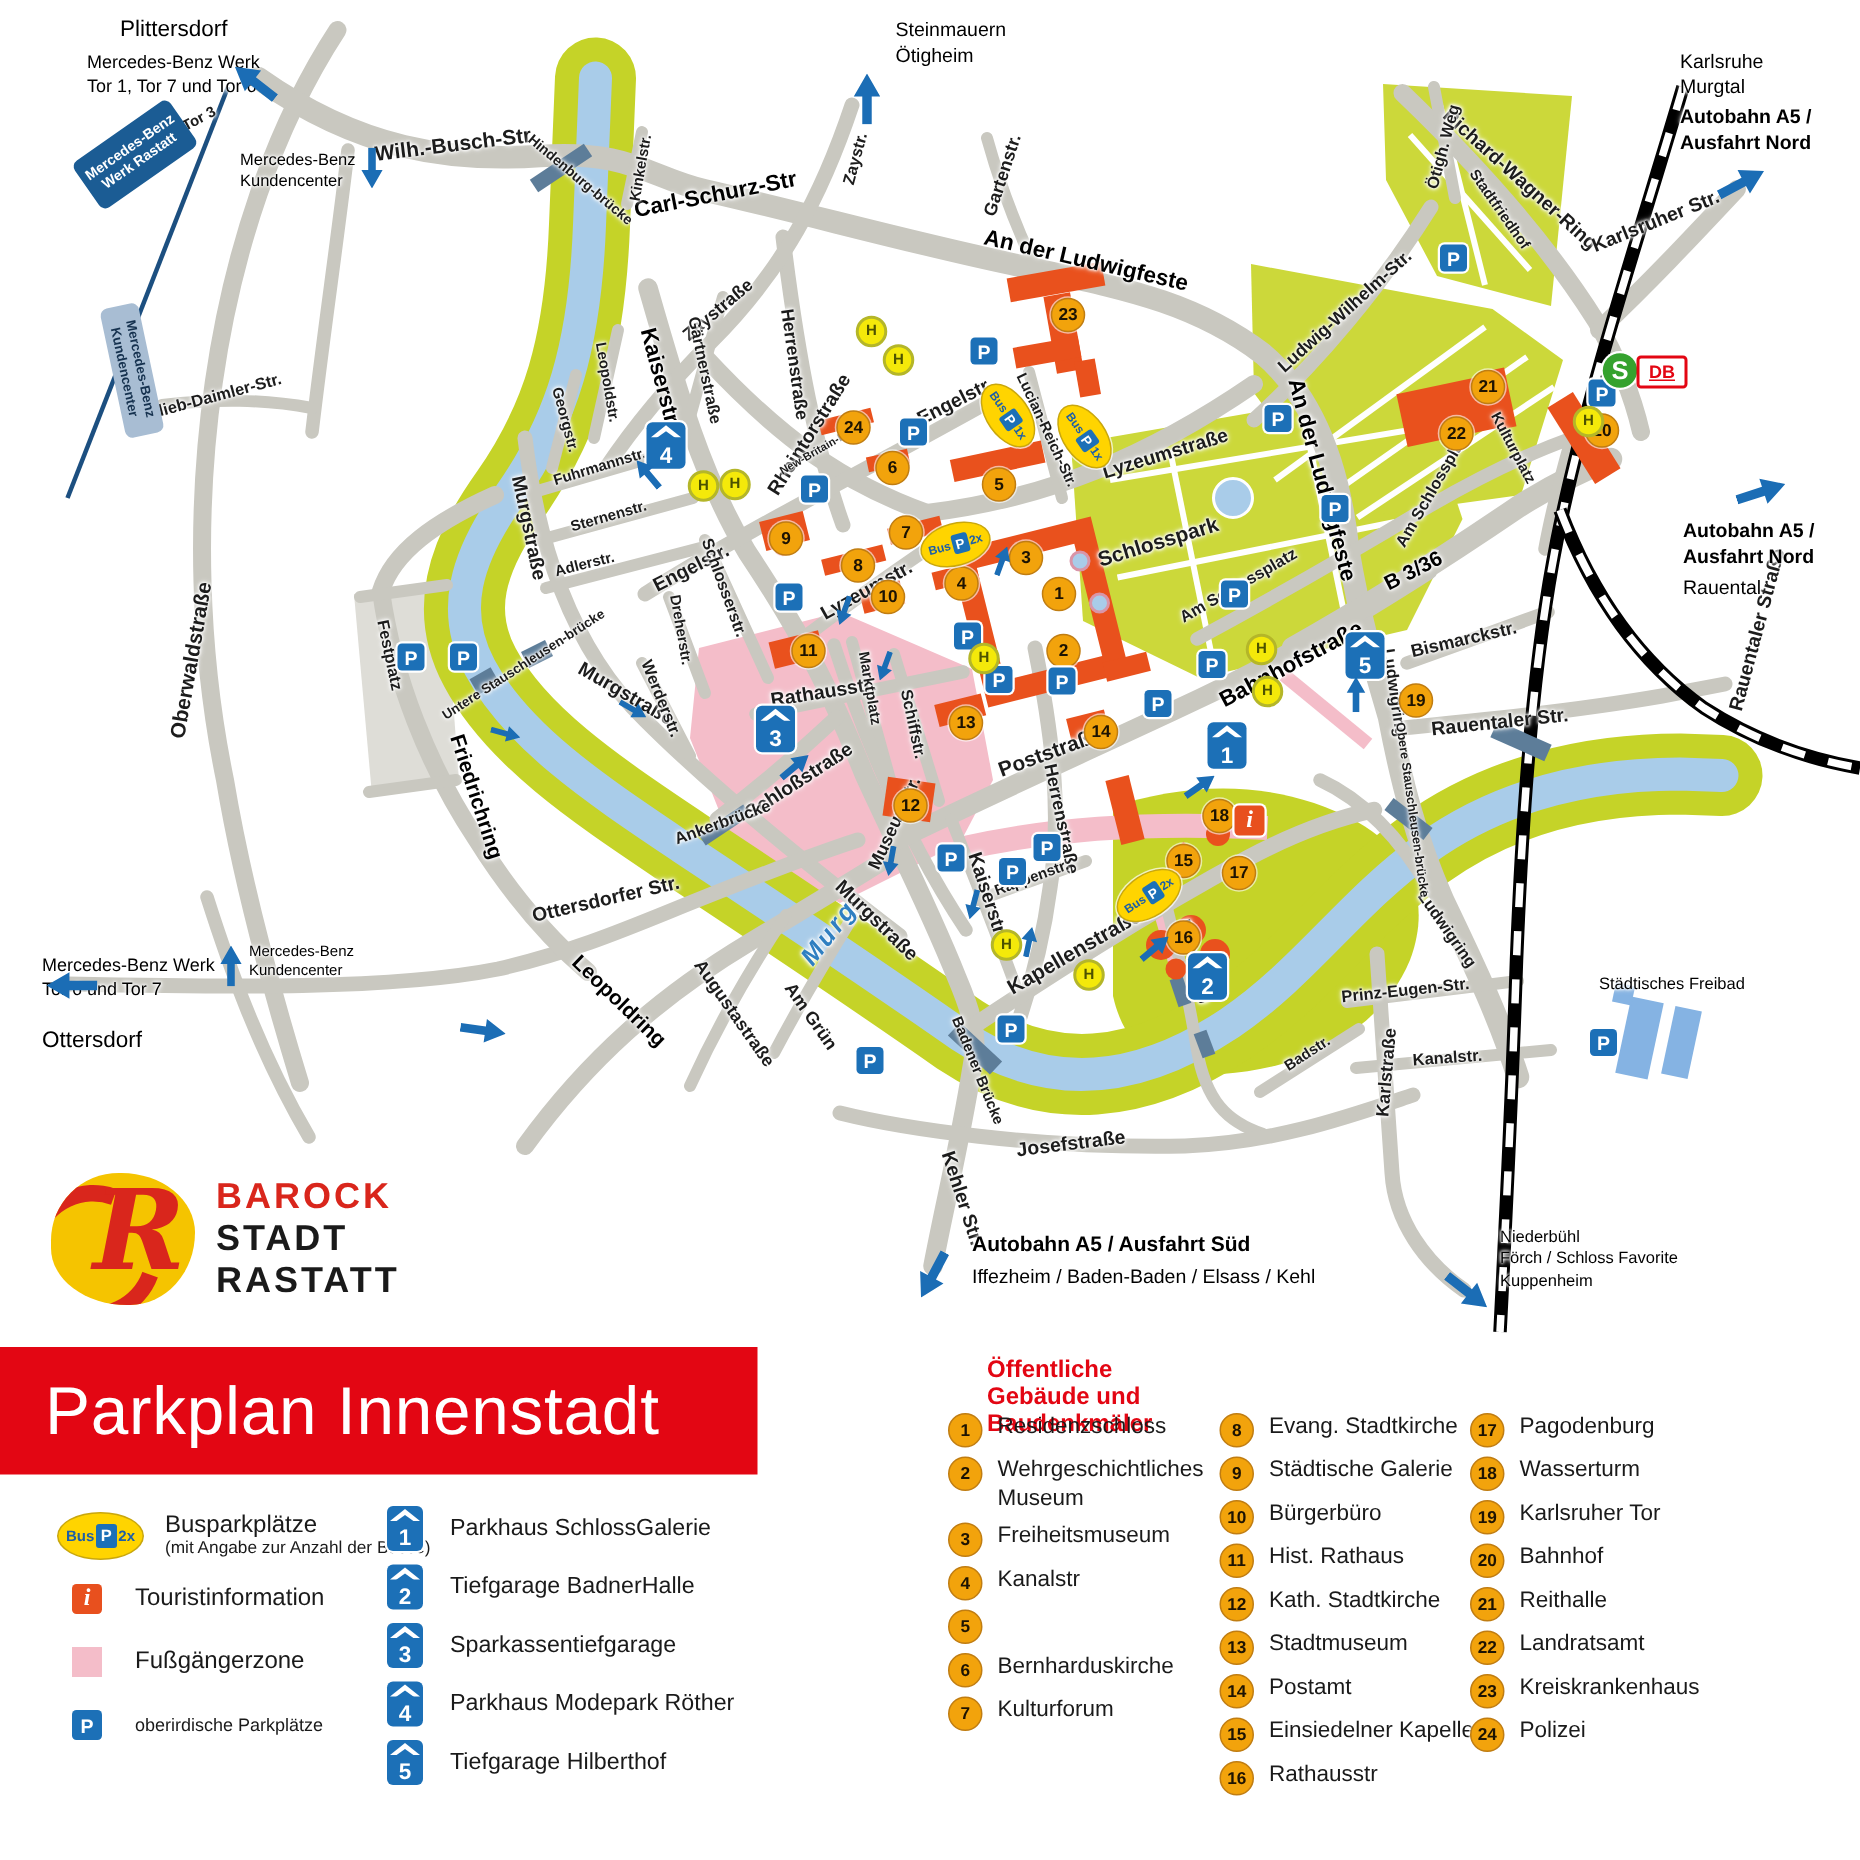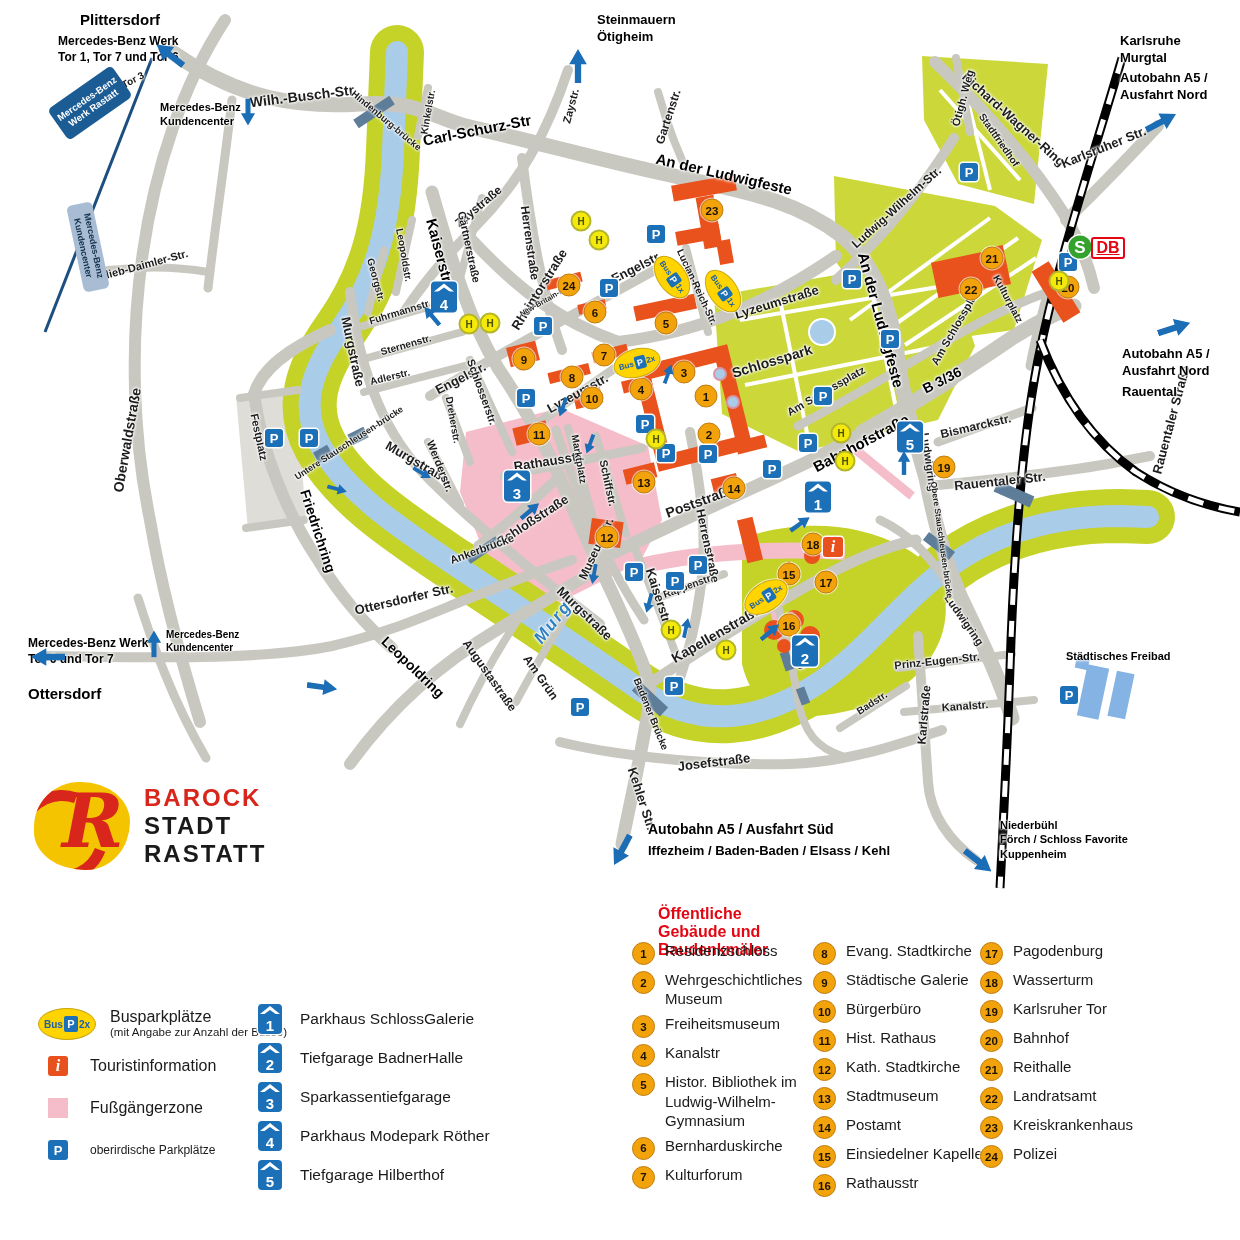--- a/index.html
+++ b/index.html
@@ -5,21 +5,21 @@
   html,body{margin:0;padding:0;background:#fff;}
   body{width:1240px;height:1240px;overflow:hidden;font-family:"Liberation Sans",sans-serif;position:relative;}
   #stage{position:absolute;inset:0;}
   #map{position:absolute;left:0;top:0;width:1240px;height:897px;}
   #base{position:absolute;left:0;top:0;}
   #overlay{position:absolute;left:0;top:0;width:1240px;height:897px;}
   
   .lbl{position:absolute;transform:translate(-50%,-50%) rotate(var(--r,0deg));white-space:pre;
        font-weight:bold;color:#1c1c1c;line-height:1.15;
        text-shadow:0 0 2px #fff,0 0 2px #fff,0 0 3px #fff,0 0 4px #fff;}
-  .dest{transform:none;font-weight:bold;white-space:pre-line;text-align:left;line-height:1.3;color:#000;}
+  .dest{transform:none;font-weight:normal;white-space:pre-line;text-align:left;line-height:1.3;color:#000;}
   .dest.bold{font-weight:bold;}
   .water{color:#2f7fc1;font-style:italic;letter-spacing:2px;}
   .marker{position:absolute;width:21px;height:21px;border-radius:50%;background:#f2a30c;border:1px solid #c07d12;
           color:#1d1302;font-size:11.5px;font-weight:bold;display:flex;align-items:center;justify-content:center;
           transform:translate(-50%,-50%);box-shadow:0 0 0 1px rgba(255,255,255,.6);}
   .pbox{position:absolute;width:18px;height:18px;background:#1c70b7;color:#fff;border-radius:3px;
         font-size:13px;font-weight:bold;display:flex;align-items:center;justify-content:center;
         transform:translate(-50%,-50%);box-shadow:0 0 0 1.5px #fff;}
   .hdot{position:absolute;width:17px;height:17px;border-radius:50%;background:#f4e90a;border:2px solid #b4b629;
         color:#4c5200;font-size:10px;font-weight:bold;display:flex;align-items:center;justify-content:center;
@@ -36,21 +36,21 @@
            transform:translate(-50%,-50%) rotate(var(--r,0deg));box-shadow:0 0 0 1px rgba(255,255,255,.7);}
   .busoval .t{font-size:8px;font-weight:bold;color:#1c5fa8;}
   .busoval .pp{background:#1c70b7;color:#fff;font-size:9px;font-weight:bold;width:11px;height:13px;
            display:flex;align-items:center;justify-content:center;border-radius:2px;}
   .ibox{position:absolute;width:20px;height:20px;background:#e8501e;border-radius:3px;color:#fff;
         font-family:"Liberation Serif",serif;font-style:italic;font-weight:bold;font-size:16px;
         display:flex;align-items:center;justify-content:center;transform:translate(-50%,-50%);box-shadow:0 0 0 1.5px #fff;}
   .slogo{position:absolute;width:23px;height:23px;border-radius:50%;background:#35a22e;color:#fff;font-weight:bold;
         font-size:17px;display:flex;align-items:center;justify-content:center;transform:translate(-50%,-50%);box-shadow:0 0 0 1.5px #fff;}
   .dblogo{position:absolute;width:30px;height:18px;background:#fff;border:2.5px solid #e30613;border-radius:3px;
-        color:#e30613;font-weight:bold;font-size:16px;display:flex;align-items:center;justify-content:center;transform:translate(-50%,-50%);text-decoration:underline;}
+        color:#e30613;font-weight:bold;font-size:12px;display:flex;align-items:center;justify-content:center;transform:translate(-50%,-50%);text-decoration:underline;}
   .arrow{position:absolute;width:34px;height:21px;background:#1b6db5;
         clip-path:polygon(0% 35%,55% 35%,55% 8%,100% 50%,55% 92%,55% 65%,0% 65%);
         transform:translate(-50%,-50%) rotate(var(--r,0deg)) scale(var(--s,1));}
   .mbbox{position:absolute;border-radius:5px;display:flex;align-items:center;justify-content:center;text-align:center;
         font-weight:bold;white-space:pre-line;line-height:1.2;transform:translate(-50%,-50%) rotate(var(--r,0deg));}
   
   #titlebar{position:absolute;left:0;top:898px;width:505px;height:85px;background:#e30613;color:#fff;
         display:flex;align-items:center;padding-left:30px;box-sizing:border-box;font-size:45px;letter-spacing:.5px;}
   #logo{position:absolute;left:34px;top:782px;display:flex;align-items:center;gap:14px;}
   #logo .blob{width:96px;height:88px;background:#f5c400;border-radius:48% 52% 46% 54%/52% 46% 56% 44%;position:relative;overflow:hidden;}
@@ -473,20 +473,23 @@
       <span class="swash"></span>
       <span class="rr">R</span>
     </div>
     <div class="lines">
       <div class="l1">BAROCK</div>
       <div class="l2">STADT</div>
       <div class="l3">RASTATT</div>
     </div>
   </div>
 
+  <div id="titlebar">
+    <span>Parkplan Innenstadt</span>
+  </div>
 
   <div id="legend-left">
     <div class="leg-row" style="display:flex;gap:14px;align-items:flex-start;margin-bottom:16px;">
       <span class="busoval" style="position:relative;transform:none;flex:none;width:56px;height:30px;">
         <span class="t" style="font-size:10px;">Bus</span>
           <span class="pp" style="width:14px;height:16px;font-size:11px;">P</span>
           <span class="t" style="font-size:10px;">2x</span>
       </span>
       <span>
         <div class="leg-label" style="font-size:16px;">Busparkplätze</div>
@@ -559,21 +562,20 @@
         <div class="b-item">
           <span class="marker">3</span>
           <span class="b-label">Freiheitsmuseum</span>
         </div>
         <div class="b-item">
           <span class="marker">4</span>
           <span class="b-label">Kanalstr</span>
         </div>
         <div class="b-item">
           <span class="marker">5</span>
-          <span class="b-label">Histor. Bibliothek im Ludwig-Wilhelm-Gymnasium</span>
         </div>
         <div class="b-item">
           <span class="marker">6</span>
           <span class="b-label">Bernharduskirche</span>
         </div>
         <div class="b-item">
           <span class="marker">7</span>
           <span class="b-label">Kulturforum</span>
         </div>
       </div>

